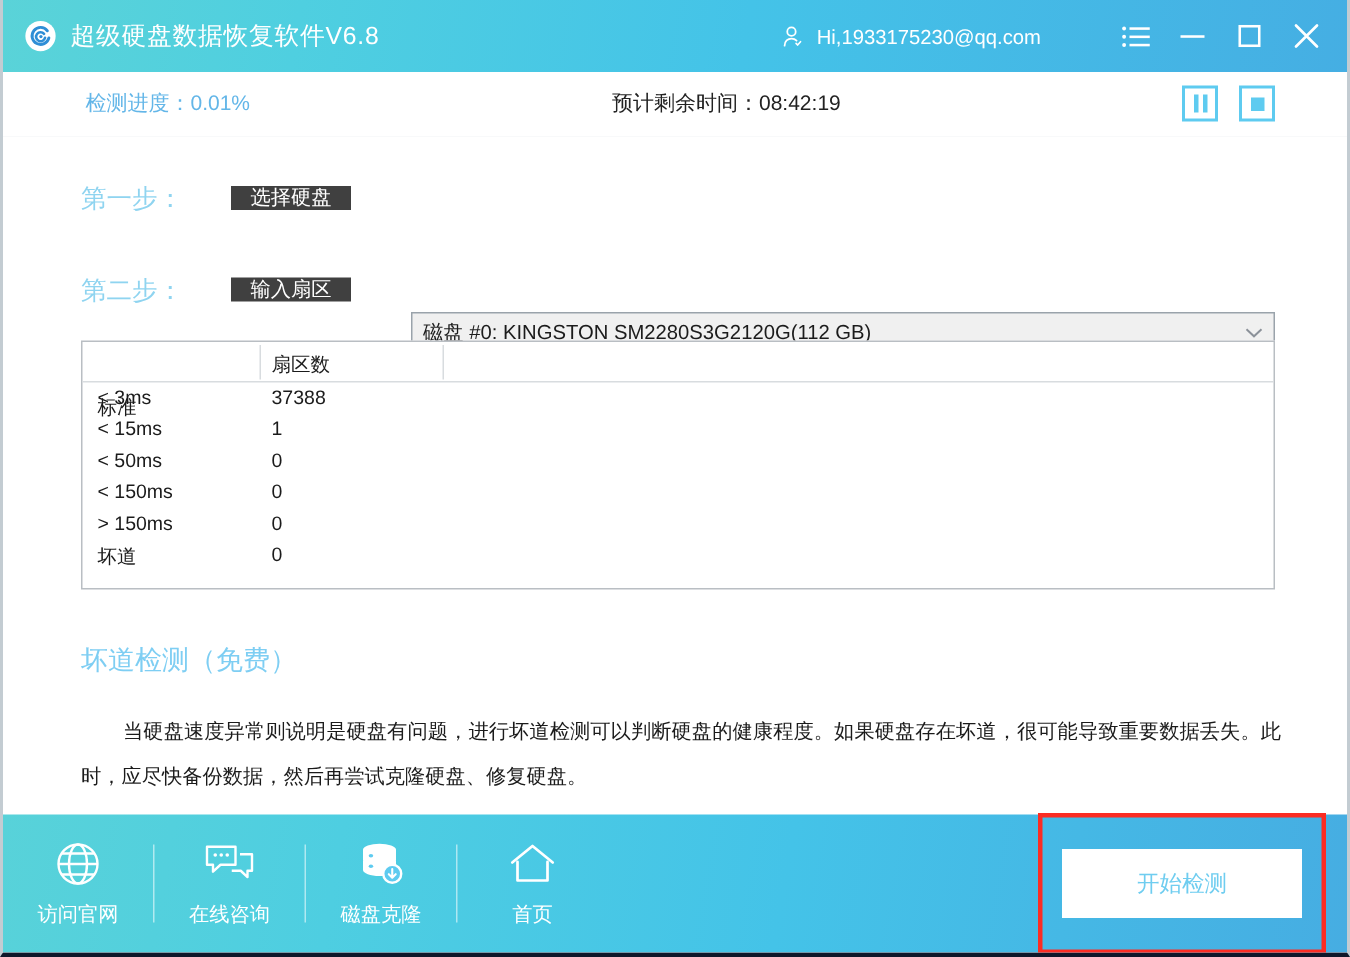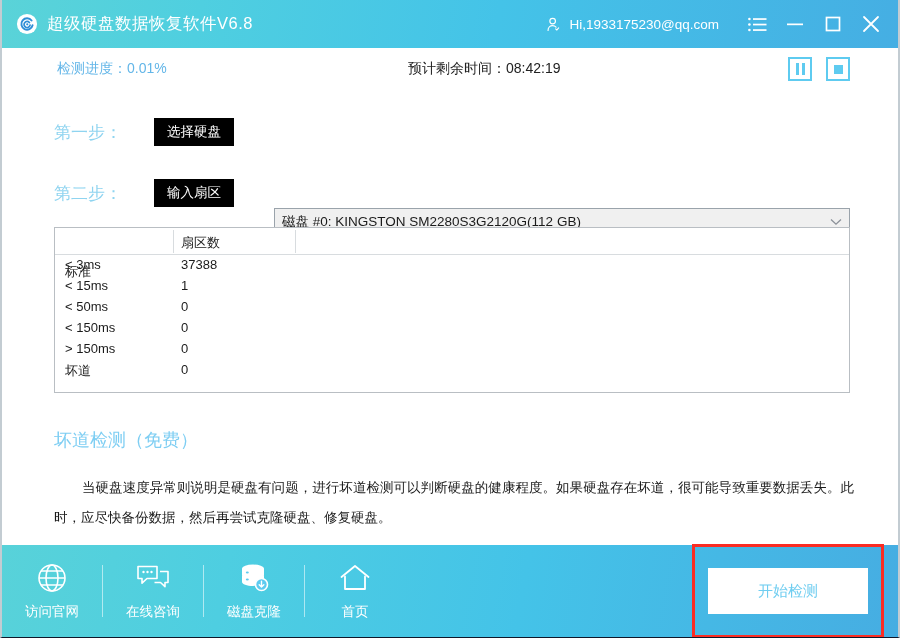--- a/index.html
+++ b/index.html
@@ -14,21 +14,21 @@
     overflow: hidden;
   }
   .window {
     position: relative;
     width: 900px;
     height: 638px;
     box-sizing: border-box;
     background: #ffffff;
     border-left: 2px solid #c3ccd2;
     border-right: 2px solid #c3ccd2;
-    border-bottom: 1px solid #0f172a;
+    border-bottom: 3px solid #0f172a;
     overflow: hidden;
   }
 
   
   .titlebar {
     position: absolute;
     left: 0; top: 0;
     width: 900px;
     height: 48px;
     background: linear-gradient(100deg, #5ad3d8 0%, #4fcfe0 22%, #44c3e8 55%, #45aee3 100%);
@@ -48,21 +48,21 @@
     letter-spacing: .5px;
     white-space: nowrap;
   }
   .tb-spacer { flex: 1 1 auto; }
   .tb-user {
     display: flex;
     align-items: center;
     color: #ffffff;
     font-size: 13.5px;
     white-space: nowrap;
-    margin-right: 19px;
+    margin-right: 44px;
     text-align: right;
   }
   .tb-user svg { margin-right: 7px; display:block; }
   .tb-btn {
     width: 38px; height: 48px;
     display: flex;
     align-items: center;
     justify-content: center;
     flex: 0 0 auto;
   }
@@ -138,22 +138,22 @@
   #step1row { left: 52px; top: 26px; }
   #step2row { left: 52px; top: 87px; }
 
   .step-label {
     width: 100px;
     color: #8fd4f0;
     font-size: 17px;
     white-space: nowrap;
   }
   .step-btn {
-    width: 80px; height: 28px;
-    background: #000000;
+    width: 80px; height: 16px;
+    background: #404040;
     color: #ffffff;
     font-size: 13.5px;
     border: none;
     display: flex;
     align-items: center;
     justify-content: center;
     cursor: pointer;
     white-space: nowrap;
   }
 

